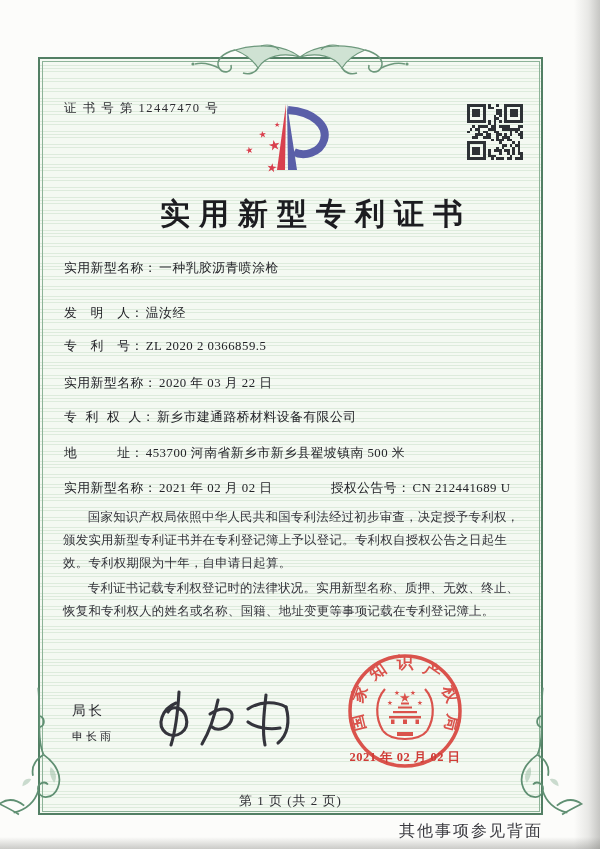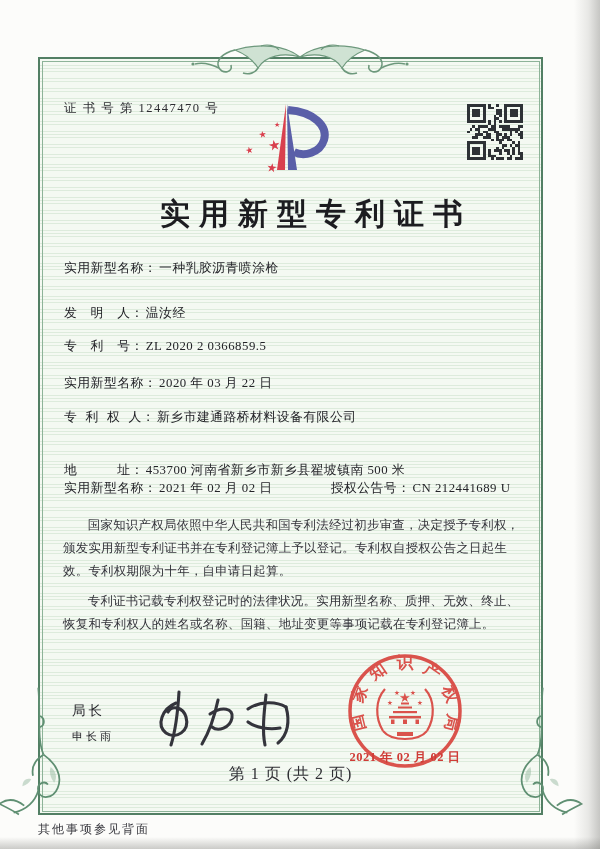--- a/index.html
+++ b/index.html
@@ -25,31 +25,31 @@
   .qr{position:absolute;left:467px;top:104px;width:56px;height:56px;}
   .title{
     position:absolute;left:16px;top:194px;width:600px;text-align:center;
     font-size:30px;font-weight:700;letter-spacing:9px;color:#1c1c20;
   }
   .field-row{position:absolute;left:64px;font-size:12.8px;color:#232328;white-space:nowrap;}
   .field-row .lbl{letter-spacing:.5px;font-family:Liberation Mono, monospace;}
   .field-row .val{margin-left:2px;letter-spacing:.5px;}
   .second-pair{margin-left:58px;}
   .paras{position:absolute;left:63px;top:506px;width:467px;font-size:12.4px;line-height:1.84;color:#33333a;}
-  .paras p{margin:8px 0 3px 0;text-indent:2em;letter-spacing:.3px;}
+  .paras p{margin:0 0 3px 0;text-indent:2em;letter-spacing:.3px;}
   .director-title{position:absolute;left:72px;top:702px;font-size:13.5px;letter-spacing:3px;color:#232328;}
   .director-name{position:absolute;left:72px;top:729px;font-size:11px;letter-spacing:3px;color:#232328;}
   .signature{position:absolute;left:148px;top:686px;width:160px;height:66px;}
   .seal{position:absolute;left:346px;top:652px;width:118px;height:118px;opacity:.92;}
   .seal-date{
     position:absolute;left:342px;top:749px;width:126px;text-align:center;
     font-size:12.5px;font-weight:700;color:#cf3b36;letter-spacing:.5px;
   }
-  .page-no{position:absolute;left:38px;top:764px;width:505px;text-align:center;font-size:16px;color:#2f2f34;letter-spacing:1px;}
-  .footer-note{position:absolute;left:38px;top:821px;width:505px;text-align:left;font-size:12px;color:#3a3a40;letter-spacing:2px;}
+  .page-no{position:absolute;left:38px;top:792px;width:505px;text-align:center;font-size:13px;color:#2f2f34;letter-spacing:1px;}
+  .footer-note{position:absolute;left:38px;top:821px;width:505px;text-align:right;font-size:16px;color:#3a3a40;letter-spacing:2px;}
 </style>
 </head>
 <body>
 
 <div class="paper">
 
   <div class="frame"></div>
 
   <svg class="ornament" style="left:145px;top:40px;" width="310" height="38" viewBox="0 0 310 38">
     <g stroke="#6d987c" stroke-width="1.6" fill="none">
@@ -344,21 +344,21 @@
   </div>
   <div class="field-row" style="top:338px">
     <span class="lbl">专　利　号：</span><span class="val">ZL 2020 2 0366859.5</span>
   </div>
   <div class="field-row" style="top:375px">
     <span class="lbl">实用新型名称：</span><span class="val">2020 年 03 月 22 日</span>
   </div>
   <div class="field-row" style="top:409px">
     <span class="lbl">专 利 权 人：</span><span class="val">新乡市建通路桥材料设备有限公司</span>
   </div>
-  <div class="field-row" style="top:462px">
+  <div class="field-row" style="top:445px">
     <span class="lbl">地　　　址：</span><span class="val">453700 河南省新乡市新乡县翟坡镇南 500 米</span>
   </div>
   <div class="field-row" style="top:480px">
     <span class="lbl">实用新型名称：</span><span class="val">2021 年 02 月 02 日</span><span class="lbl second-pair">授权公告号：</span><span class="val">CN 212441689 U</span>
   </div>
 
   <div class="paras">
     <p>国家知识产权局依照中华人民共和国专利法经过初步审查，决定授予专利权，颁发实用新型专利证书并在专利登记簿上予以登记。专利权自授权公告之日起生效。专利权期限为十年，自申请日起算。</p>
     <p>专利证书记载专利权登记时的法律状况。实用新型名称、质押、无效、终止、恢复和专利权人的姓名或名称、国籍、地址变更等事项记载在专利登记簿上。</p>
   </div>

